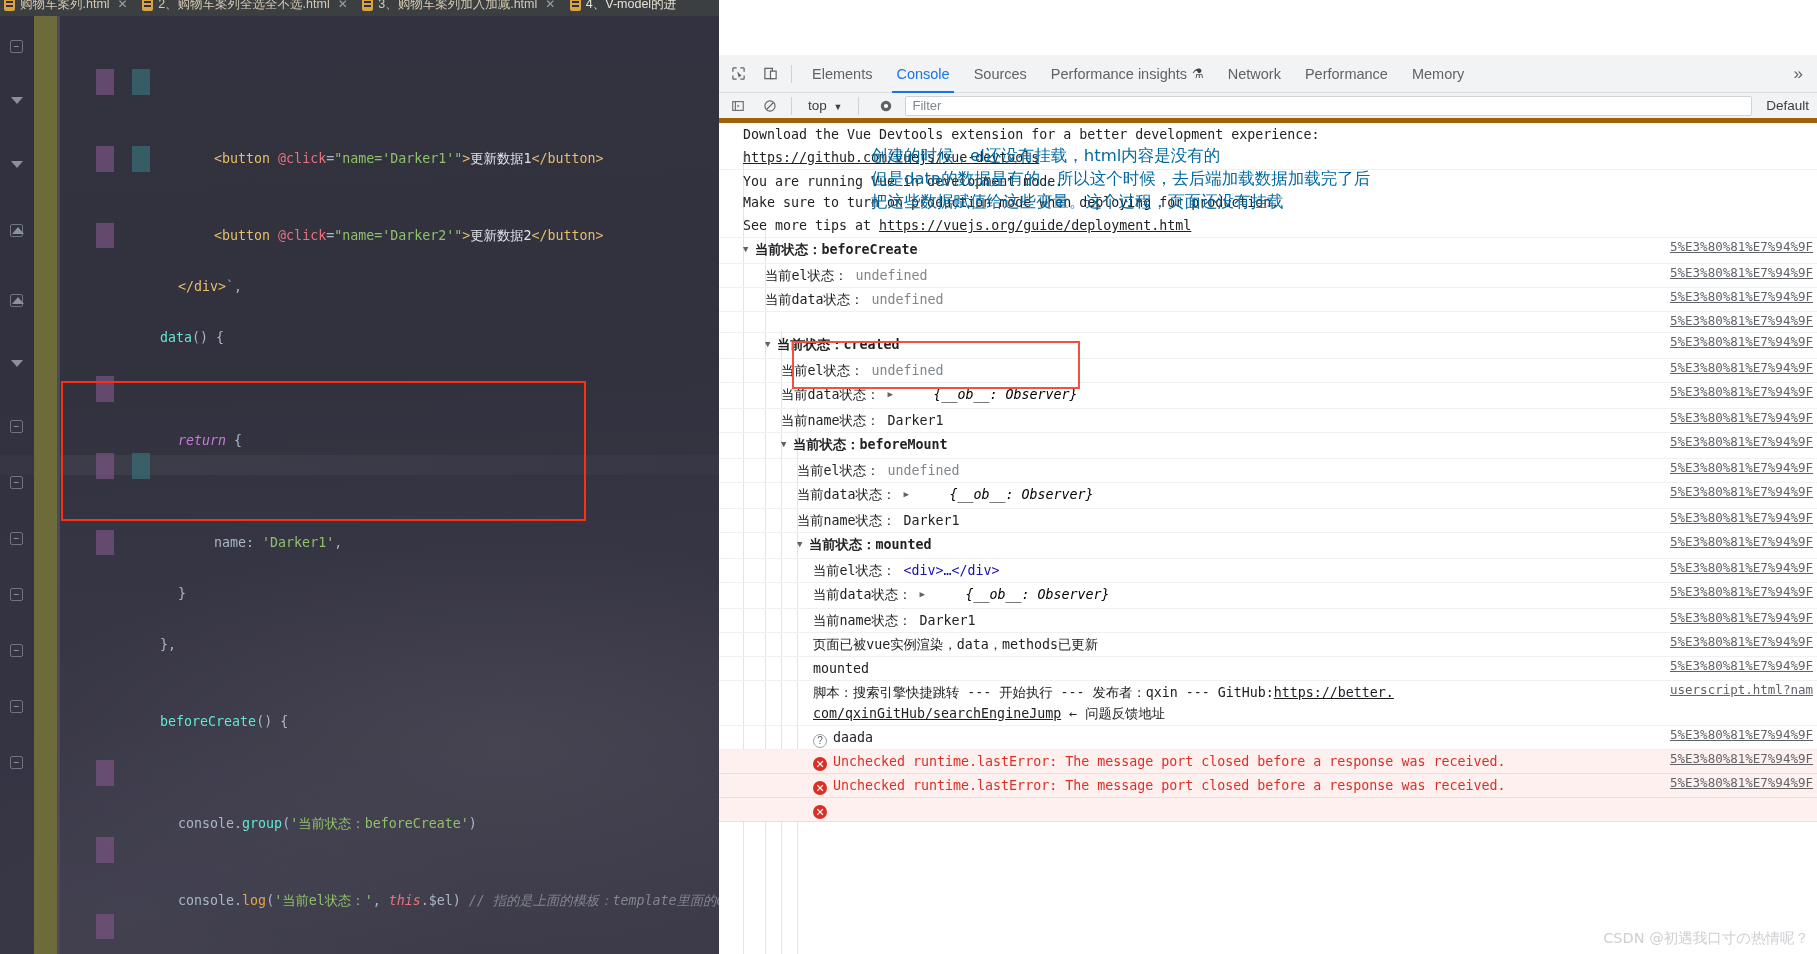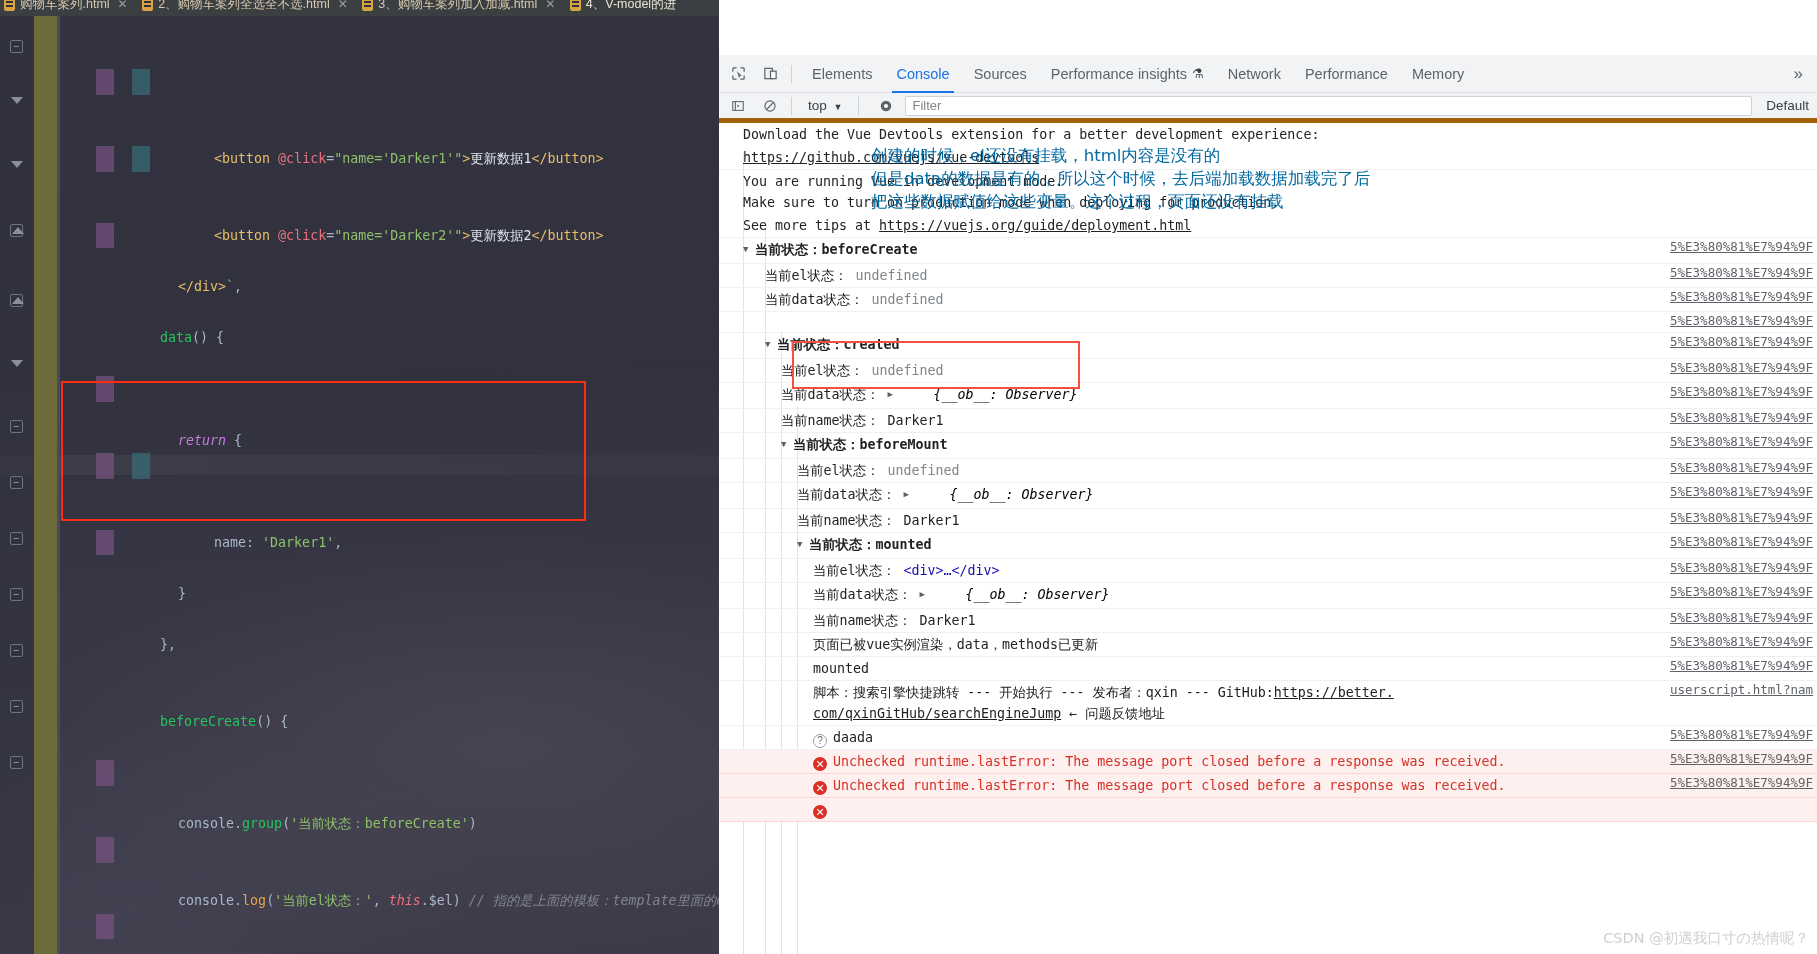--- a/index.html
+++ b/index.html
@@ -99,21 +99,21 @@
     position:absolute; top:0; width:18px; height:25.6px;
   }
   .ig-purple { background: rgba(126,86,134,0.65); }
   .ig-teal   { background: rgba(56,110,120,0.70); }
 
   .t-tag   { color:#e8bf6a; }
   .t-attrn { color:#e8737f; }
   .t-str   { color:#8fc06a; }
   .t-plain { color:#a9b7c6; }
   .t-kw2   { color:#c678dd; font-style:italic; }
-  .t-meth  { color:#22c55e; }
+  .t-meth  { color:#5eead4; }
   .t-this  { color:#e8737f; font-style:italic; }
   .t-cmt   { color:#80858e; font-style:italic; }
   .t-white { color:#dfe3e8; }
   .t-or    { color:#e8a34a; }
 
   
   #created-box {
     position:absolute; left:61px; top:381px; width:525px; height:140px;
     border:2px solid #ff2d12; pointer-events:none;
   }

